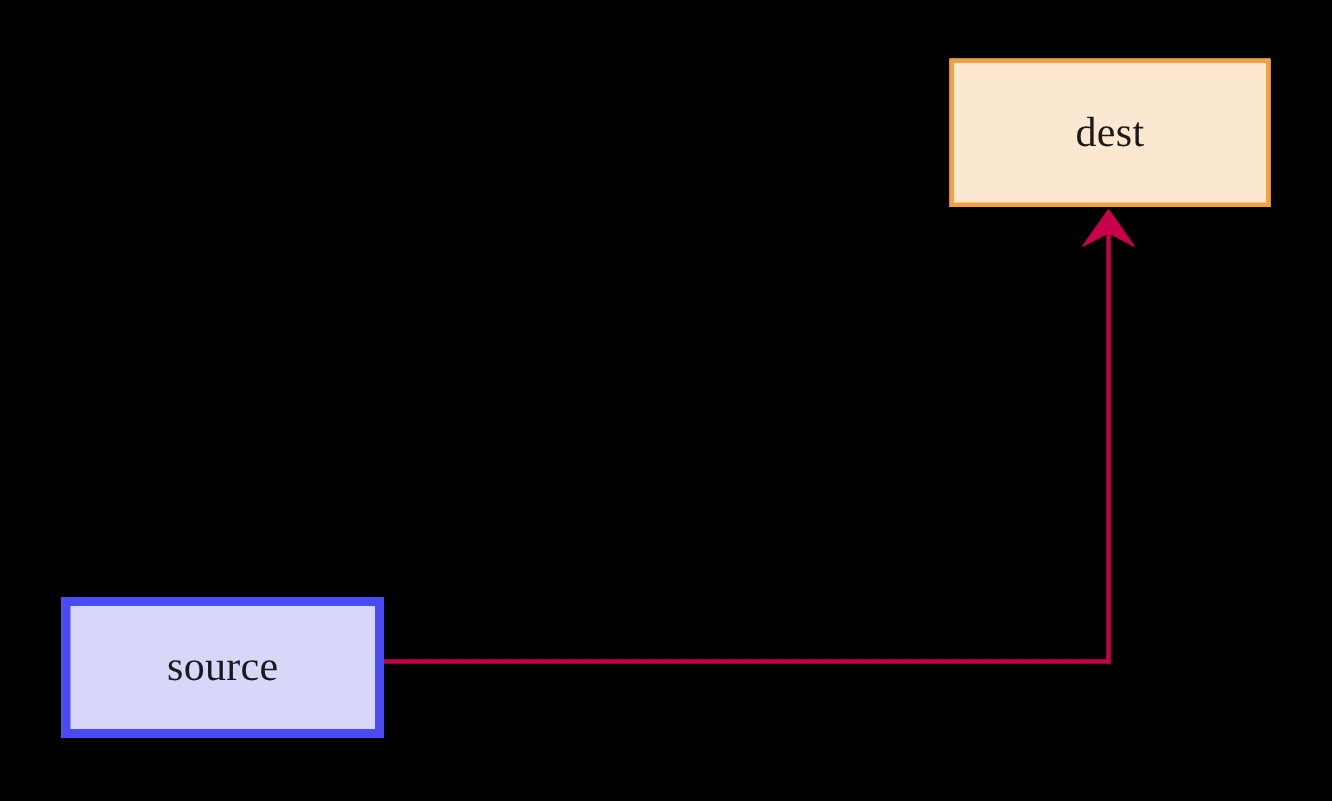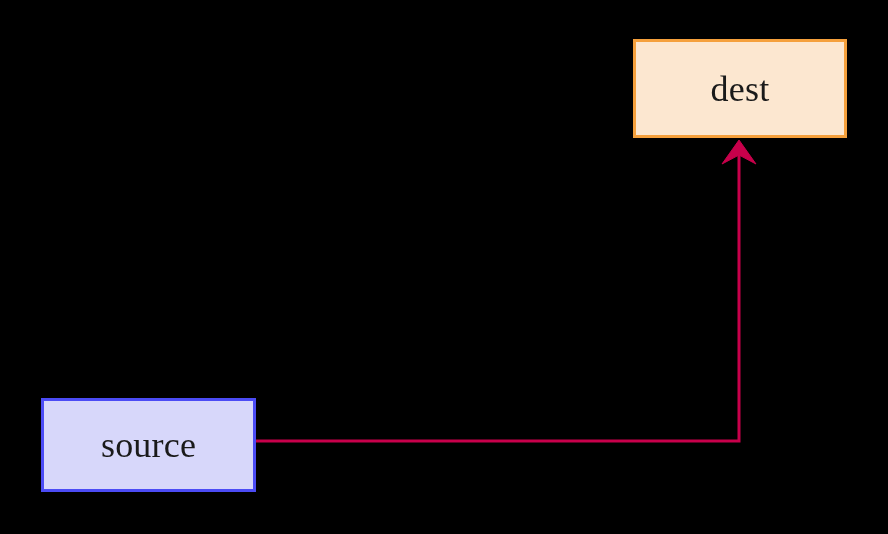--- a/index.html
+++ b/index.html
@@ -28,42 +28,42 @@
   }
   .node {
     position: absolute;
     box-sizing: border-box;
     display: flex;
     align-items: center;
     justify-content: center;
     z-index: 2;
   }
   .node-label {
-    font-size: 36px;
+    font-size: 28px;
     line-height: 1;
     color: #1a1a1a;
     letter-spacing: 0.2px;
     white-space: nowrap;
     user-select: none;
   }
   #node-dest {
     left: 633px;
     top: 39px;
     width: 214px;
     height: 99px;
     background: #fce7d0;
     border: 3px solid #f5a03c;
   }
   #node-source {
     left: 41px;
     top: 398px;
     width: 215px;
     height: 94px;
     background: #d7d7fa;
-    border: 3px solid #0ea5e9;
+    border: 6px solid #0ea5e9;
   }
 </style>
 </head>
 <body>
 
 <div id="canvas" style="width: 888px; height: 534px; background: rgb(0, 0, 0);">
 
   <svg id="edge-layer" viewBox="0 0 888 534" width="888" height="534" xmlns="http://www.w3.org/2000/svg">
     <g>
       <path d="M 256 441 L 739 441 L 739 152" fill="none" stroke="#c8004b" stroke-width="3" stroke-linecap="butt" stroke-linejoin="miter"></path>

